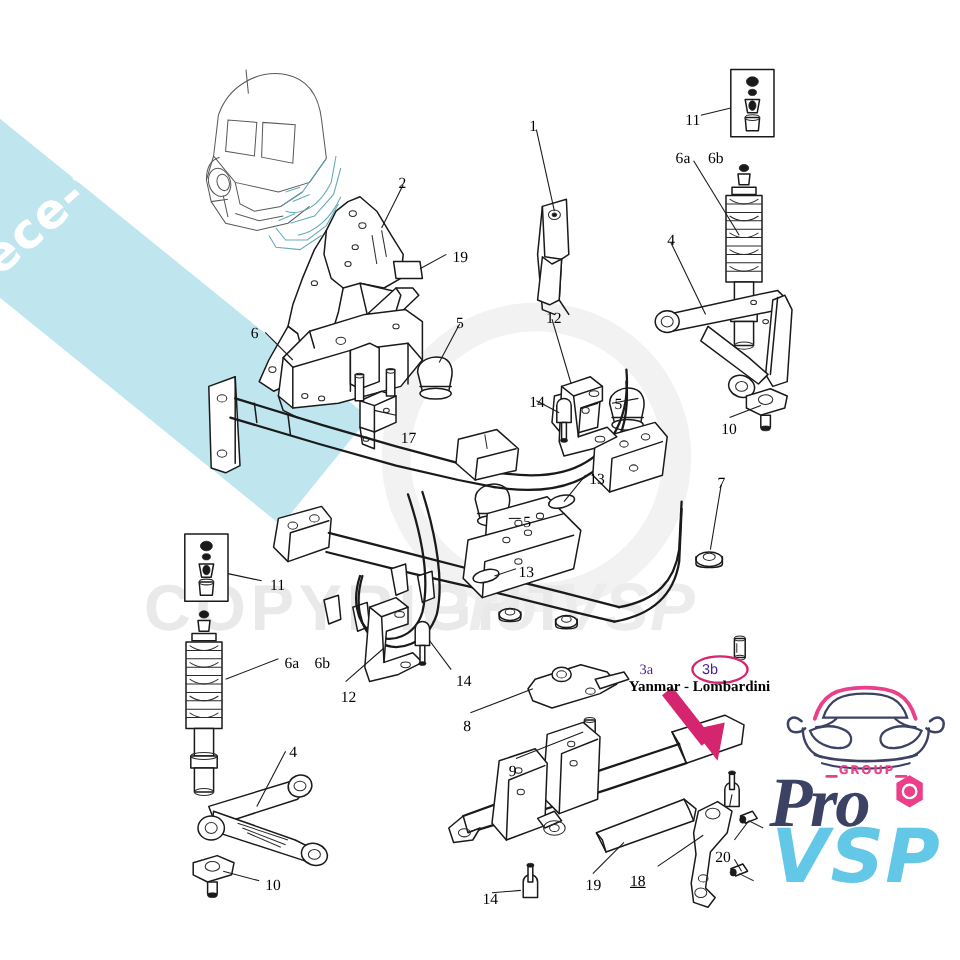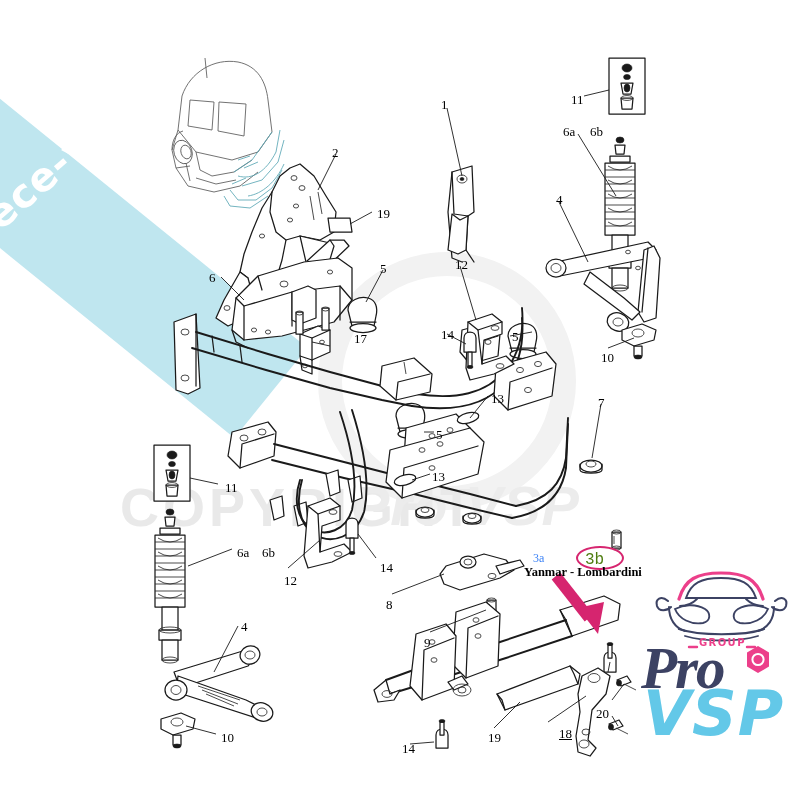--- a/index.html
+++ b/index.html
@@ -46,24 +46,24 @@
 
   
   .cal{
     position:absolute;z-index:6;
     font-family:"Liberation Serif",serif;font-size:13px;color:#000;
     white-space:nowrap;line-height:1;
   }
 
   
   .eng-wrap{position:absolute;z-index:7;}
-  .eng-3a{position:absolute;left:533px;top:551px;font-size:12px;color:#3b82f6;
+  .eng-3a{position:absolute;left:533px;top:551px;font-size:12px;color:#4c1d95;
           font-family:"Liberation Serif",serif;}
-  .eng-3b{position:absolute;left:585px;top:551px;font-size:16px;color:#4d7c0f;
-          font-family:Liberation Mono, monospace;}
+  .eng-3b{position:absolute;left:585px;top:551px;font-size:12px;color:#4c1d95;
+          font-family:Liberation Sans, sans-serif;}
   .eng-ellipse{position:absolute;left:576px;top:546px;width:44px;height:20px;
                border:2.2px solid #d6256f;border-radius:50%;z-index:7;}
   .eng-name{position:absolute;left:524px;top:565px;z-index:7;
             font-family:"Liberation Serif",serif;font-weight:bold;font-size:12.5px;color:#000;
             white-space:nowrap;}
 
   
   .logo{position:absolute;left:639px;top:565px;width:165px;height:185px;z-index:8;}
   .logo-group{
     position:absolute;left:60px;top:72px;
@@ -540,42 +540,42 @@
 
   <div id="callout-layer">
       <div class="cal" style="left: 441px; top: 98px;">1</div>
       <div class="cal" style="left: 332px; top: 146px;">2</div>
       <div class="cal" style="left: 377px; top: 207px;">19</div>
       <div class="cal" style="left: 209px; top: 271px;">6</div>
       <div class="cal" style="left: 380px; top: 262px;">5</div>
       <div class="cal" style="left: 455px; top: 258px;">12</div>
       <div class="cal" style="left: 441px; top: 328px;">14</div>
       <div class="cal" style="left: 512px; top: 330px;">5</div>
-      <div class="cal" style="left: 334px; top: 332px; margin-left: 20px;">17</div>
+      <div class="cal" style="left: 334px; top: 358px;">17</div>
       <div class="cal" style="left: 491px; top: 392px;">13</div>
       <div class="cal" style="left: 436px; top: 428px;">5</div>
       <div class="cal" style="left: 432px; top: 470px;">13</div>
       <div class="cal" style="left: 571px; top: 93px;">11</div>
       <div class="cal" style="left: 563px; top: 125px;">6a</div>
       <div class="cal" style="left: 590px; top: 125px;">6b</div>
       <div class="cal" style="left: 556px; top: 193px;">4</div>
       <div class="cal" style="left: 601px; top: 351px;">10</div>
       <div class="cal" style="left: 598px; top: 396px;">7</div>
       <div class="cal" style="left: 225px; top: 481px;">11</div>
       <div class="cal" style="left: 237px; top: 546px;">6a</div>
       <div class="cal" style="left: 262px; top: 546px;">6b</div>
       <div class="cal" style="left: 284px; top: 574px;">12</div>
       <div class="cal" style="left: 380px; top: 561px;">14</div>
       <div class="cal" style="left: 241px; top: 620px;">4</div>
       <div class="cal" style="left: 221px; top: 731px;">10</div>
       <div class="cal" style="left: 386px; top: 598px;">8</div>
       <div class="cal" style="left: 424px; top: 636px;">9</div>
       <div class="cal" style="left: 402px; top: 742px;">14</div>
       <div class="cal" style="left: 488px; top: 731px;">19</div>
-      <div class="cal" style="left: 559px; top: 727px; text-decoration: underline;">18</div>
+      <div class="cal" style="left: 525px; top: 727px; text-decoration: underline;">18</div>
       <div class="cal" style="left: 596px; top: 707px;">20</div>
     </div>
 
   <div class="eng-wrap">
     <div class="eng-3a">3a</div>
     <div class="eng-ellipse"></div>
     <div class="eng-3b">3b</div>
     <div class="eng-name">Yanmar - Lombardini</div>
   </div>
 

